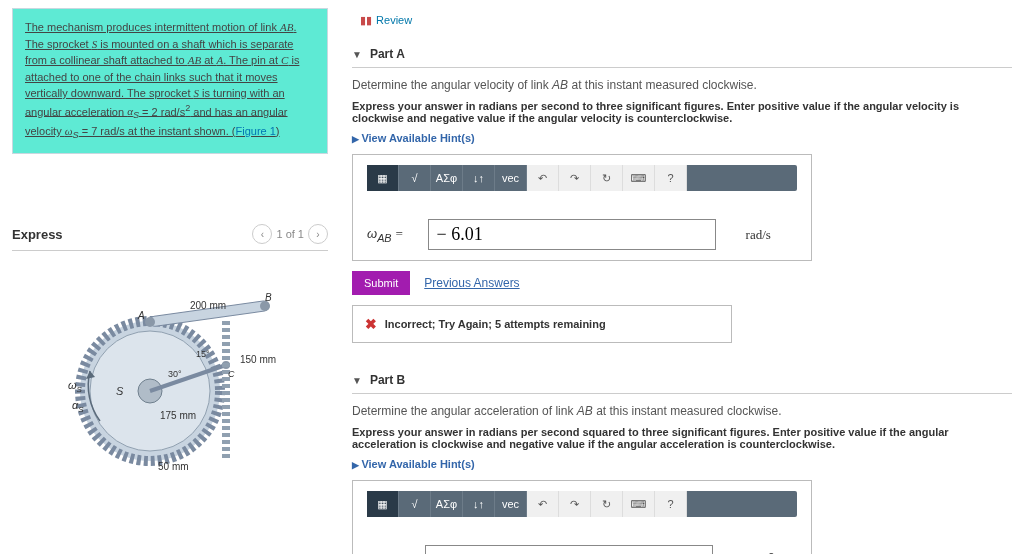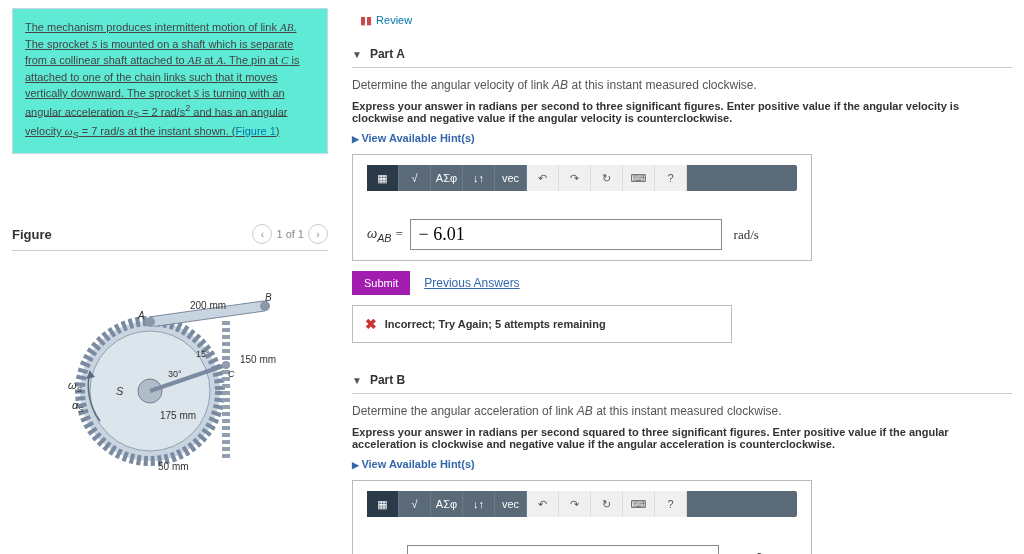--- a/index.html
+++ b/index.html
@@ -18,23 +18,23 @@
 .part-body { padding: 10px 0 16px 0; }
 .instruct { color: #555; margin-bottom: 8px; font-size: 12px; }
 .instruct-bold { font-weight: bold; margin-bottom: 8px; font-size: 11px; }
 .hint-link { color: #3366aa; font-weight: bold; cursor: pointer; font-size: 11px; }
 .hint-link::before { content: "▶ "; font-size: 9px; }
 .answer-box { border: 1px solid #bbb; padding: 10px 14px; margin-top: 10px; width: 460px; }
 .toolbar { display: flex; gap: 0; background: #5a6a78; border-radius: 2px; padding: 0; margin-bottom: 10px; }
 .toolbar .tb { width: 32px; height: 26px; display: flex; align-items: center; justify-content: center; color: #fff; font-size: 11px; border-right: 1px solid #6d7c89; cursor: pointer; }
 .toolbar .tb:first-child { background: #2a3a48; }
 .toolbar .tb.light { background: #f0f0f0; color: #555; border-right: 1px solid #ddd; }
-.input-row { display: flex; align-items: center; gap: 6px; margin-top: 28px; }
+.input-row { display: flex; align-items: center; gap: 24px; margin-top: 28px; }
 .var-label { font-style: italic; font-family: 'Times New Roman', serif; font-size: 13px; }
-.answer-input { border: 1px solid #888; padding: 4px 8px; font-size: 18px; width: 312px; font-family: 'Times New Roman', serif; }
+.answer-input { border: 1px solid #888; padding: 4px 8px; font-size: 18px; width: 288px; font-family: 'Times New Roman', serif; }
 .unit { font-family: 'Times New Roman', serif; font-size: 13px; margin-left: 6px; }
 .submit-row { margin-top: 10px; display: flex; align-items: center; gap: 14px; }
 .submit-btn { background: #a21caf; color: #fff; border: none; padding: 6px 12px; font-size: 11px; cursor: pointer; }
 .prev-link { color: #3366aa; font-size: 12px; text-decoration: underline; cursor: pointer; }
 .feedback-box { border: 1px solid #bbb; padding: 10px 12px; margin-top: 10px; width: 380px; display: flex; align-items: center; gap: 8px; }
 .x-icon { color: #c33; font-weight: bold; font-size: 14px; }
 .fb-text { font-weight: bold; font-size: 11px; }
 .figure-section { margin-top: 70px; }
 .figure-header { display: flex; align-items: center; justify-content: space-between; border-bottom: 1px solid #ccc; padding-bottom: 6px; }
 .figure-header .ftitle { font-size: 13px; font-weight: bold; }
@@ -46,21 +46,21 @@
 <body>
 
 <div class="container">
   <div class="left-col">
     <div class="problem-box">
       The mechanism produces intermittent motion of link <i>AB</i>. The sprocket <i>S</i> is mounted on a shaft which is separate from a collinear shaft attached to <i>AB</i> at <i>A</i>. The pin at <i>C</i> is attached to one of the chain links such that it moves vertically downward. The sprocket <i>S</i> is turning with an angular acceleration <i>α<sub>S</sub></i> = 2 rad/s<sup>2</sup> and has an angular velocity <i>ω<sub>S</sub></i> = 7 rad/s at the instant shown. (<span class="fig-link">Figure 1</span>)
     </div>
 
     <div class="figure-section">
       <div class="figure-header">
-        <div class="ftitle">Figure</div>
+        <div class="ftitle">Express</div>
         <div class="pager">
           <div class="pager-btn">‹</div>
           <span>1 of 1</span>
           <div class="pager-btn">›</div>
         </div>
       </div>
       <div class="figure-img">
         <svg width="260" height="210" viewBox="0 0 260 210">
 
           <circle cx="110" cy="120" r="70" fill="#c8d4e0" stroke="#7a8aa0" stroke-width="10" stroke-dasharray="4 3"></circle>

